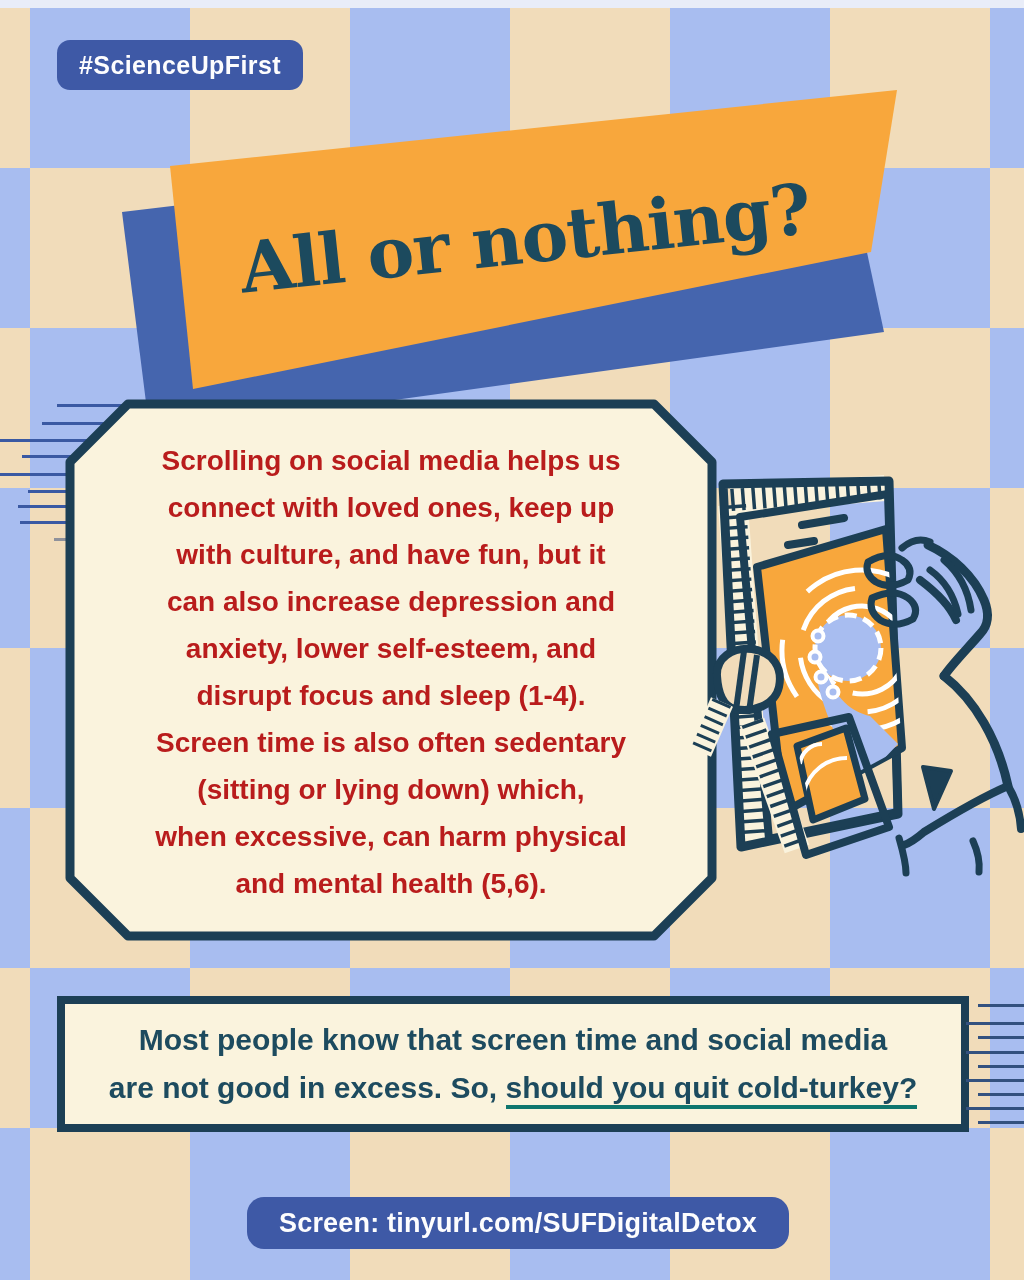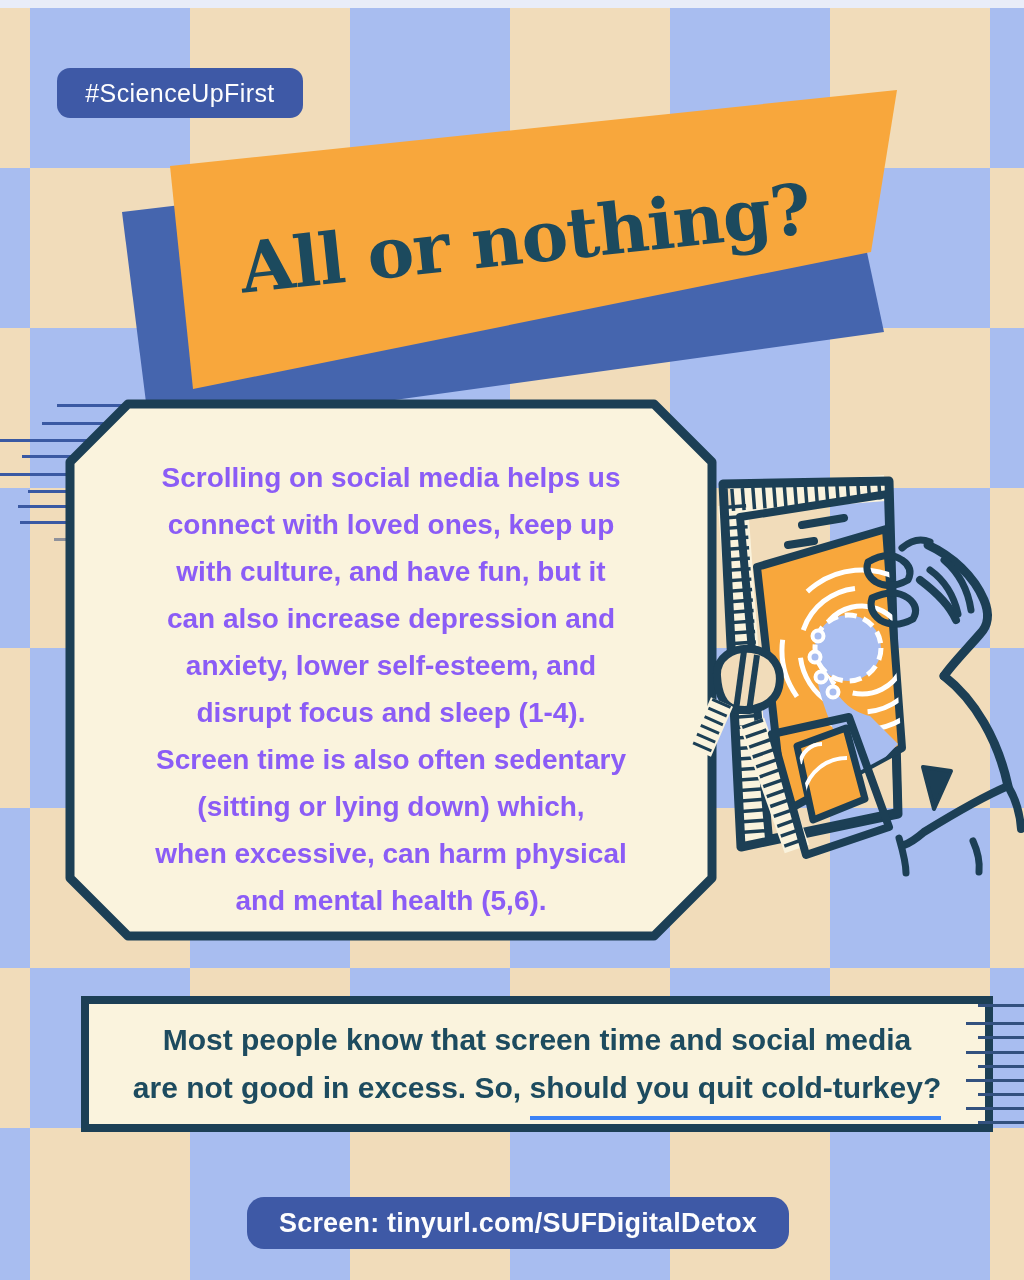--- a/index.html
+++ b/index.html
@@ -12,52 +12,52 @@
     position:absolute;left:0;top:8px;width:1024px;height:1272px;
     background-color:#F1DCBA;
     background-image:repeating-conic-gradient(#A8BDF0 0% 25%, #F1DCBA 0% 50%);
     background-size:320px 320px;
     background-position:-130px 0px;
   }
   .hashtag-badge{
     position:absolute;left:57px;top:40px;width:246px;height:50px;
     background:#3E59A6;border-radius:13px;
     display:flex;align-items:center;justify-content:center;
-    color:#FDFDFE;font-size:25px;font-weight:normal;letter-spacing:.4px;margin-top:28px;
+    color:#FDFDFE;font-size:25px;font-weight:bold;letter-spacing:.4px;
   }
   .banner-svg{position:absolute;left:0;top:60px;}
   .banner-title{
     position:absolute;left:155px;top:190px;width:740px;height:96px;
     transform:rotate(-6deg);
     display:flex;align-items:center;justify-content:center;
     font-family:"DejaVu Serif", serif;font-weight:bold;
     font-size:70px;color:#1C4A5E;letter-spacing:-1px;white-space:nowrap;
   }
   .main-box-svg{position:absolute;left:60px;top:394px;}
   .main-box-text{
-    position:absolute;left:92px;top:454px;width:598px;
+    position:absolute;left:92px;top:437px;width:598px;
     text-align:center;white-space:pre-line;
-    color:#8b5cf6;font-size:28px;font-weight:bold;line-height:47px;
+    color:#b91c1c;font-size:28px;font-weight:bold;line-height:47px;
   }
   .speed-line{position:absolute;height:3px;background:#3A59A3;}
   .speed-line.gray{background:#8E919B;}
   .speed-line.slate{background:#33517F;height:3px;}
   .illus{position:absolute;left:680px;top:460px;}
   .question-box{
     position:absolute;left:57px;top:996px;width:896px;height:120px;
     background:#FAF3DD;border:8px solid #1C3F55;border-radius:0;
-    display:flex;align-items:center;justify-content:center;margin-left:24px;
+    display:flex;align-items:center;justify-content:center;
   }
   .question-text{
     text-align:center;white-space:pre-line;
     color:#1D4B5F;font-size:30px;font-weight:bold;line-height:48px;
     padding:0 14px;
   }
   .question-text .ul{
-    border-bottom:4px solid #3b82f6;padding-bottom:12px;
+    border-bottom:4px solid #0f766e;padding-bottom:1px;
   }
   .sources-pill{
     position:absolute;left:247px;top:1197px;width:542px;height:52px;
     background:#3E59A6;border-radius:17px;
     display:flex;align-items:center;justify-content:center;
     color:#FDFDFE;font-size:27px;font-weight:bold;letter-spacing:.2px;
   }
 </style>
 </head>
 <body>

